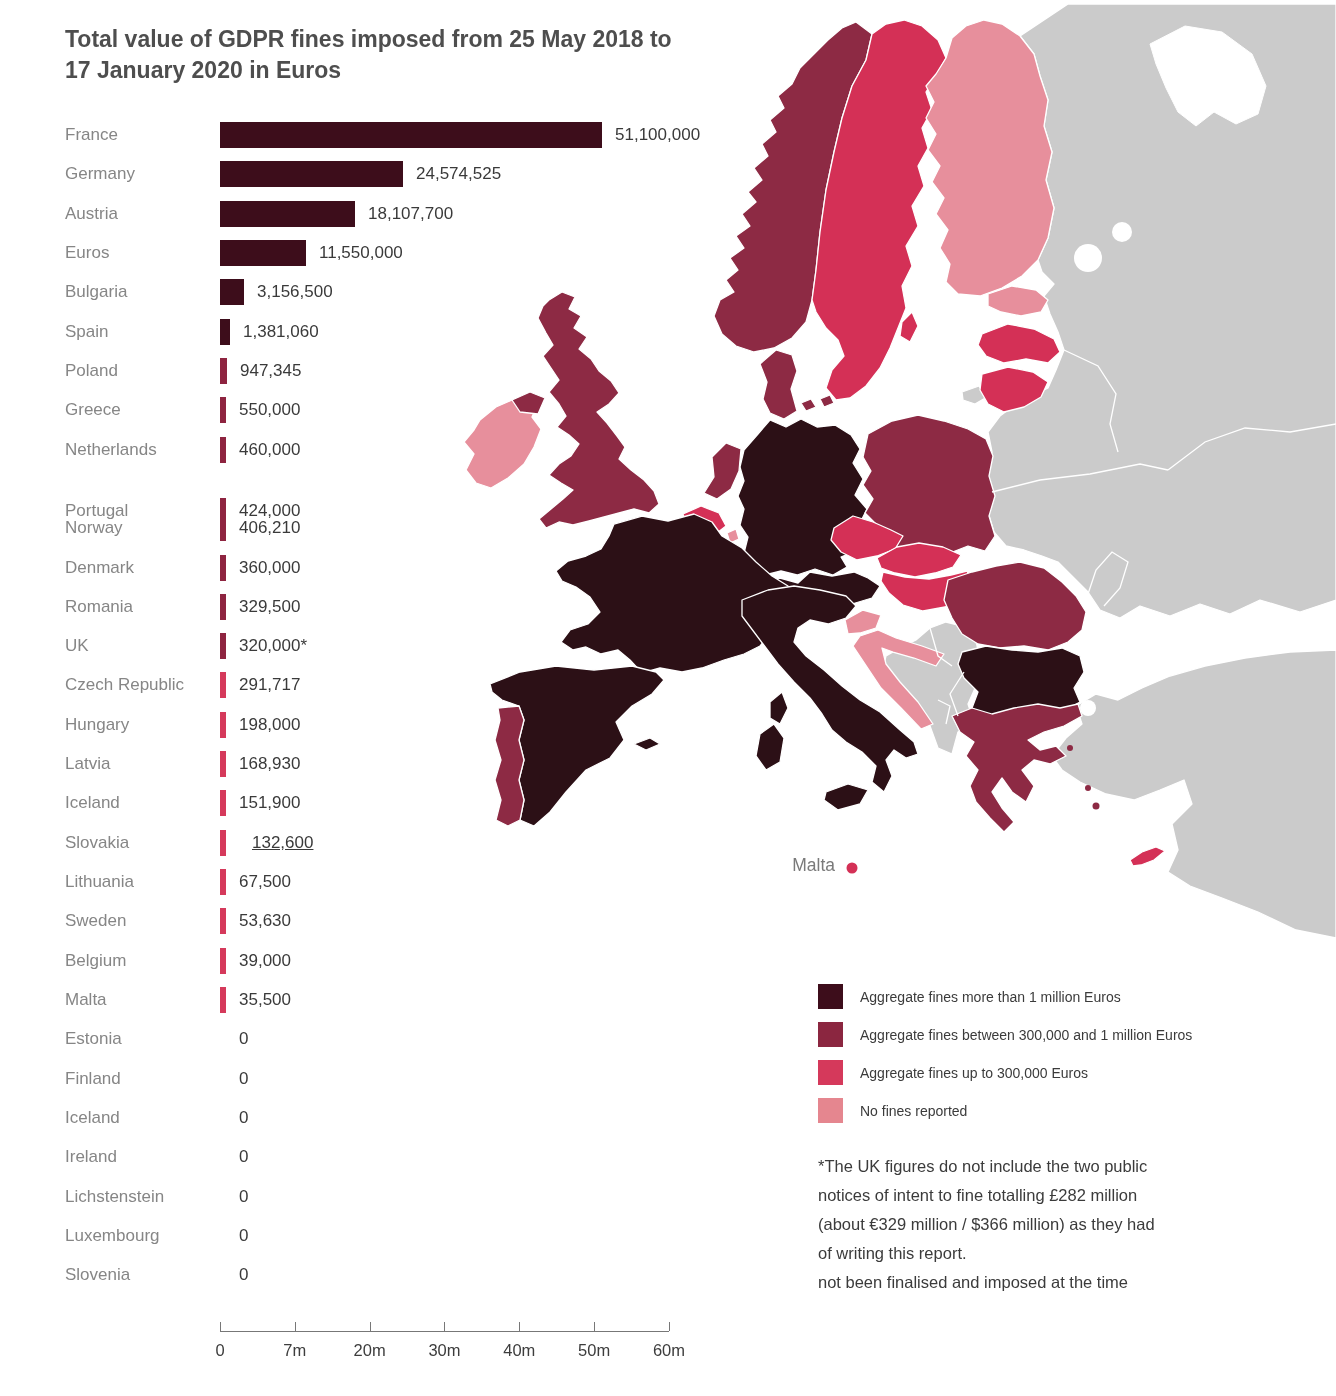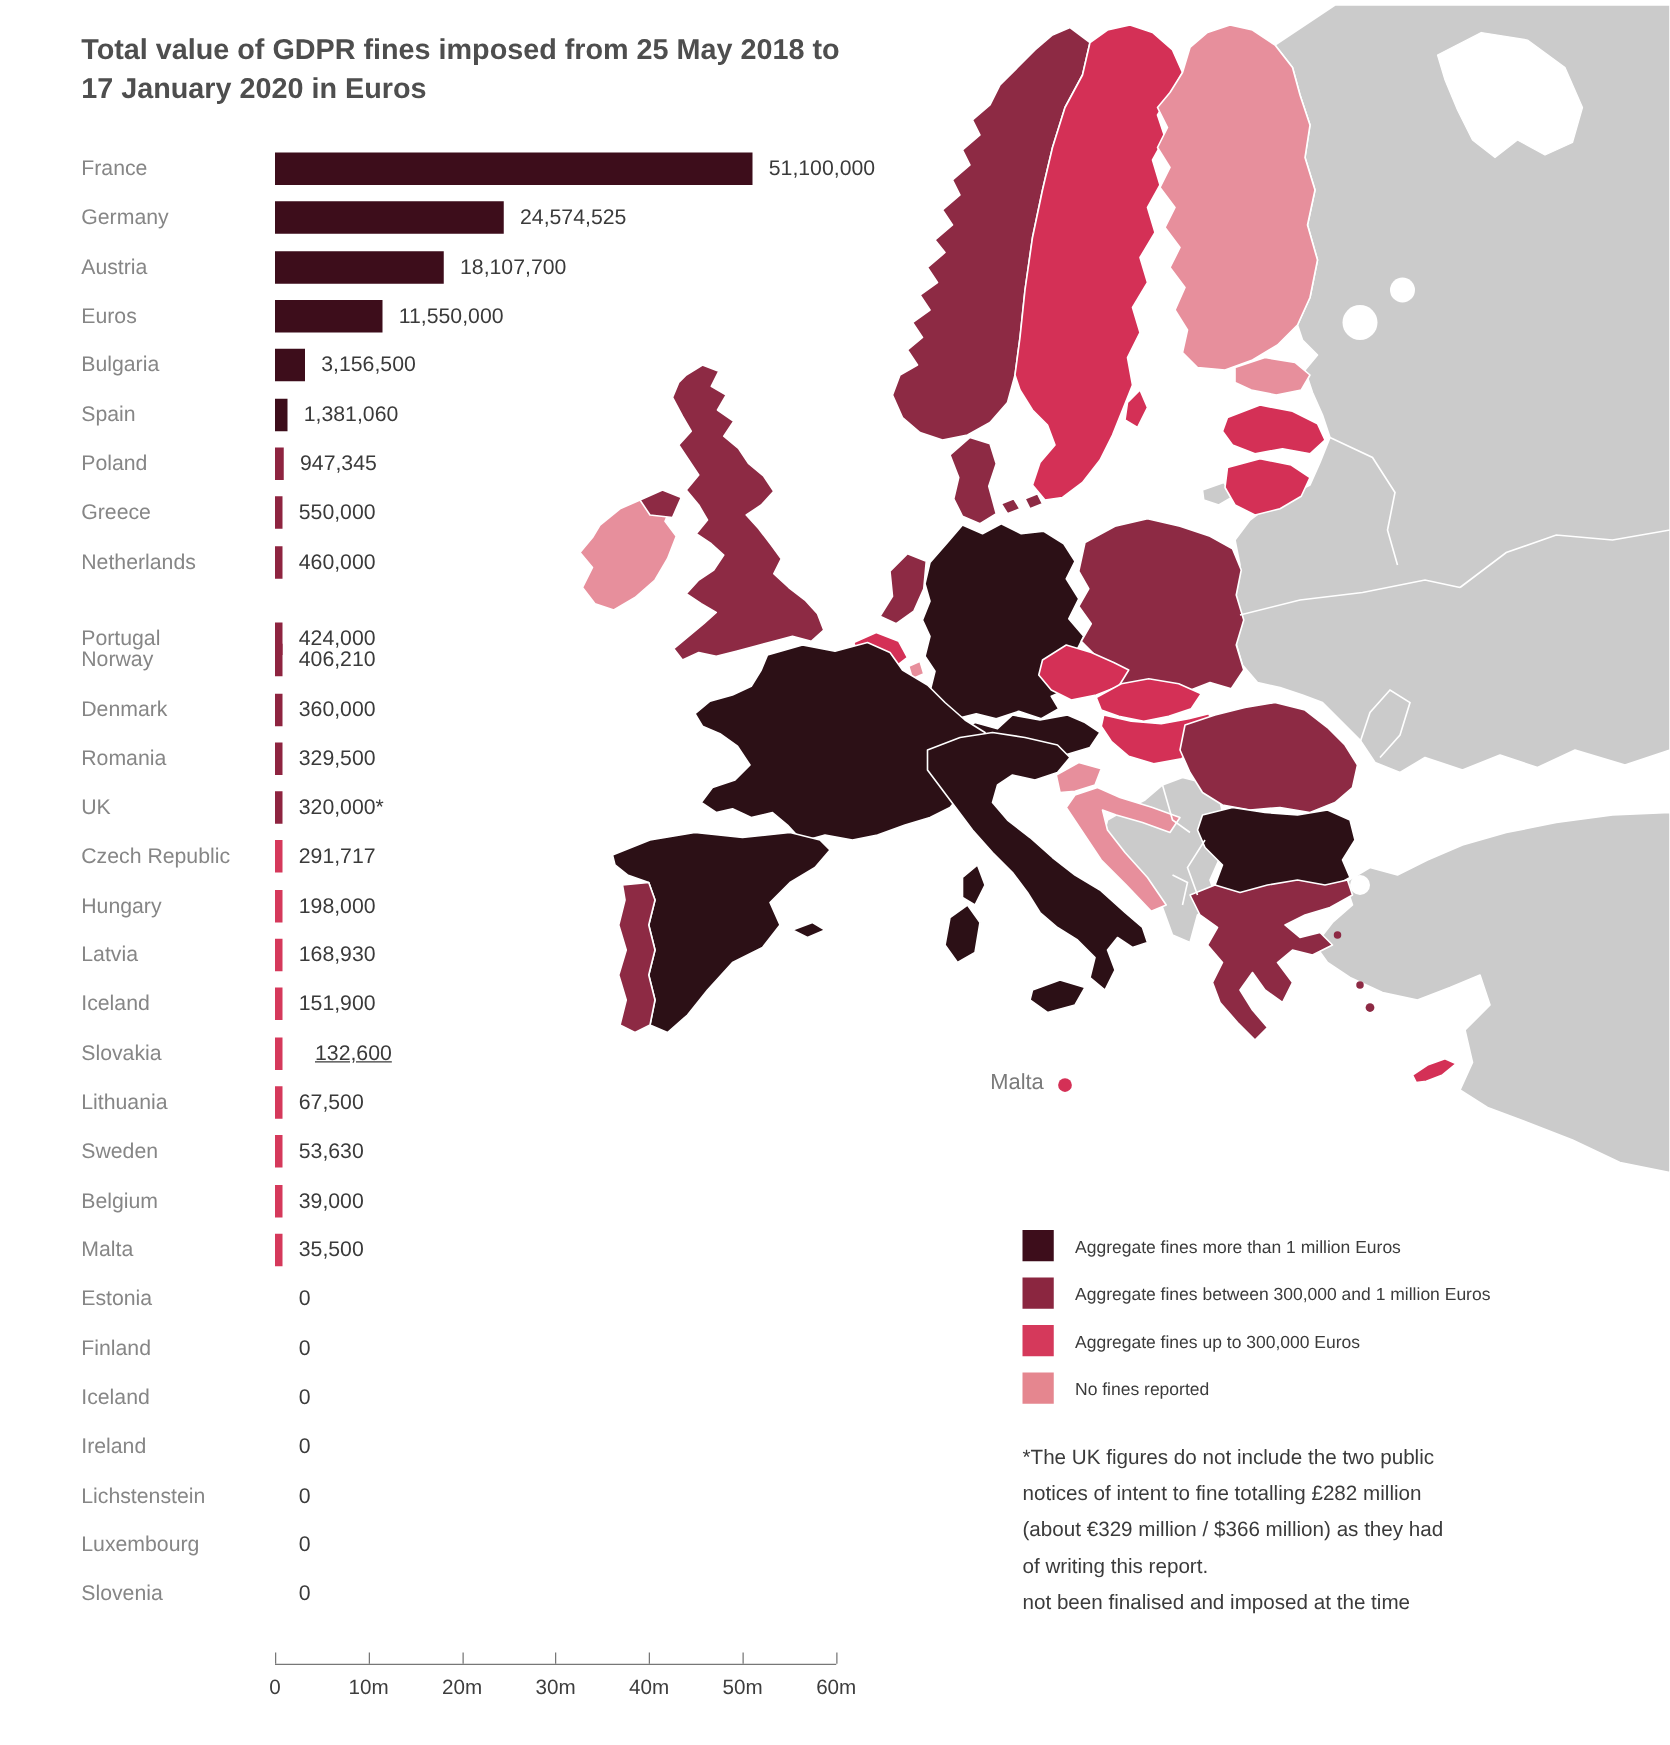--- a/index.html
+++ b/index.html
@@ -235,21 +235,21 @@
         <span class="cat">Slovenia</span>
         <span class="val" style="left: 239px;">0</span>
       </div>
     </div>
 
   <div id="axis">
       <div class="axis-line"></div>
       <div class="tick" style="left: 220px;"></div>
       <div class="tick-label" style="left: 196px;">0</div>
       <div class="tick" style="left: 294.83px;"></div>
-      <div class="tick-label" style="left: 270.83px;">10m</div>
+      <div class="tick-label" style="left: 270.83px;">7m</div>
       <div class="tick" style="left: 369.66px;"></div>
       <div class="tick-label" style="left: 345.66px;">20m</div>
       <div class="tick" style="left: 444.49px;"></div>
       <div class="tick-label" style="left: 420.49px;">30m</div>
       <div class="tick" style="left: 519.32px;"></div>
       <div class="tick-label" style="left: 495.32px;">40m</div>
       <div class="tick" style="left: 594.15px;"></div>
       <div class="tick-label" style="left: 570.15px;">50m</div>
       <div class="tick" style="left: 668.98px;"></div>
       <div class="tick-label" style="left: 644.98px;">60m</div>

